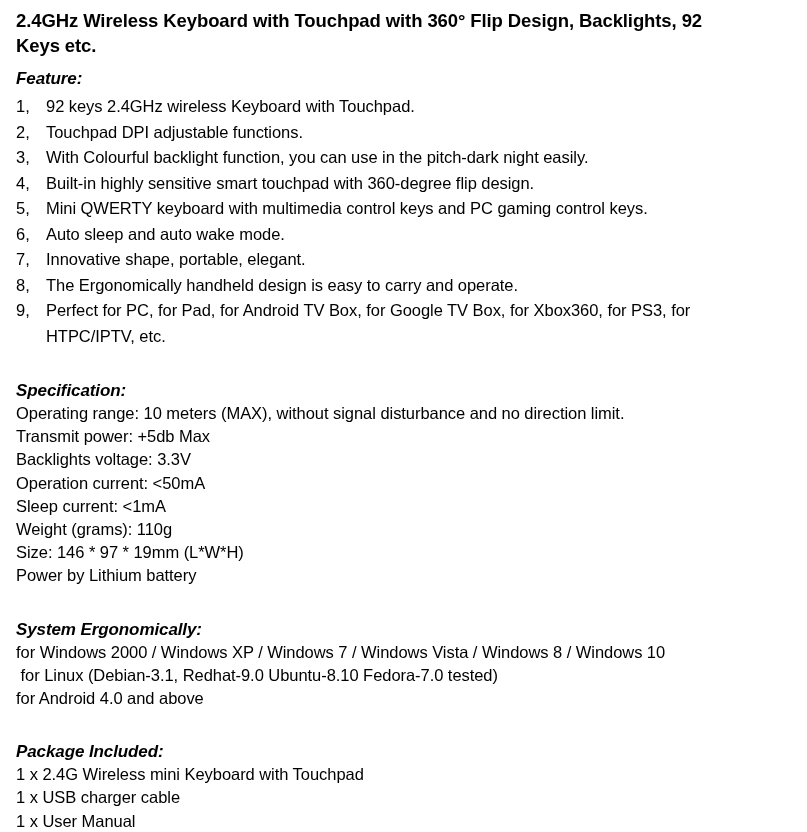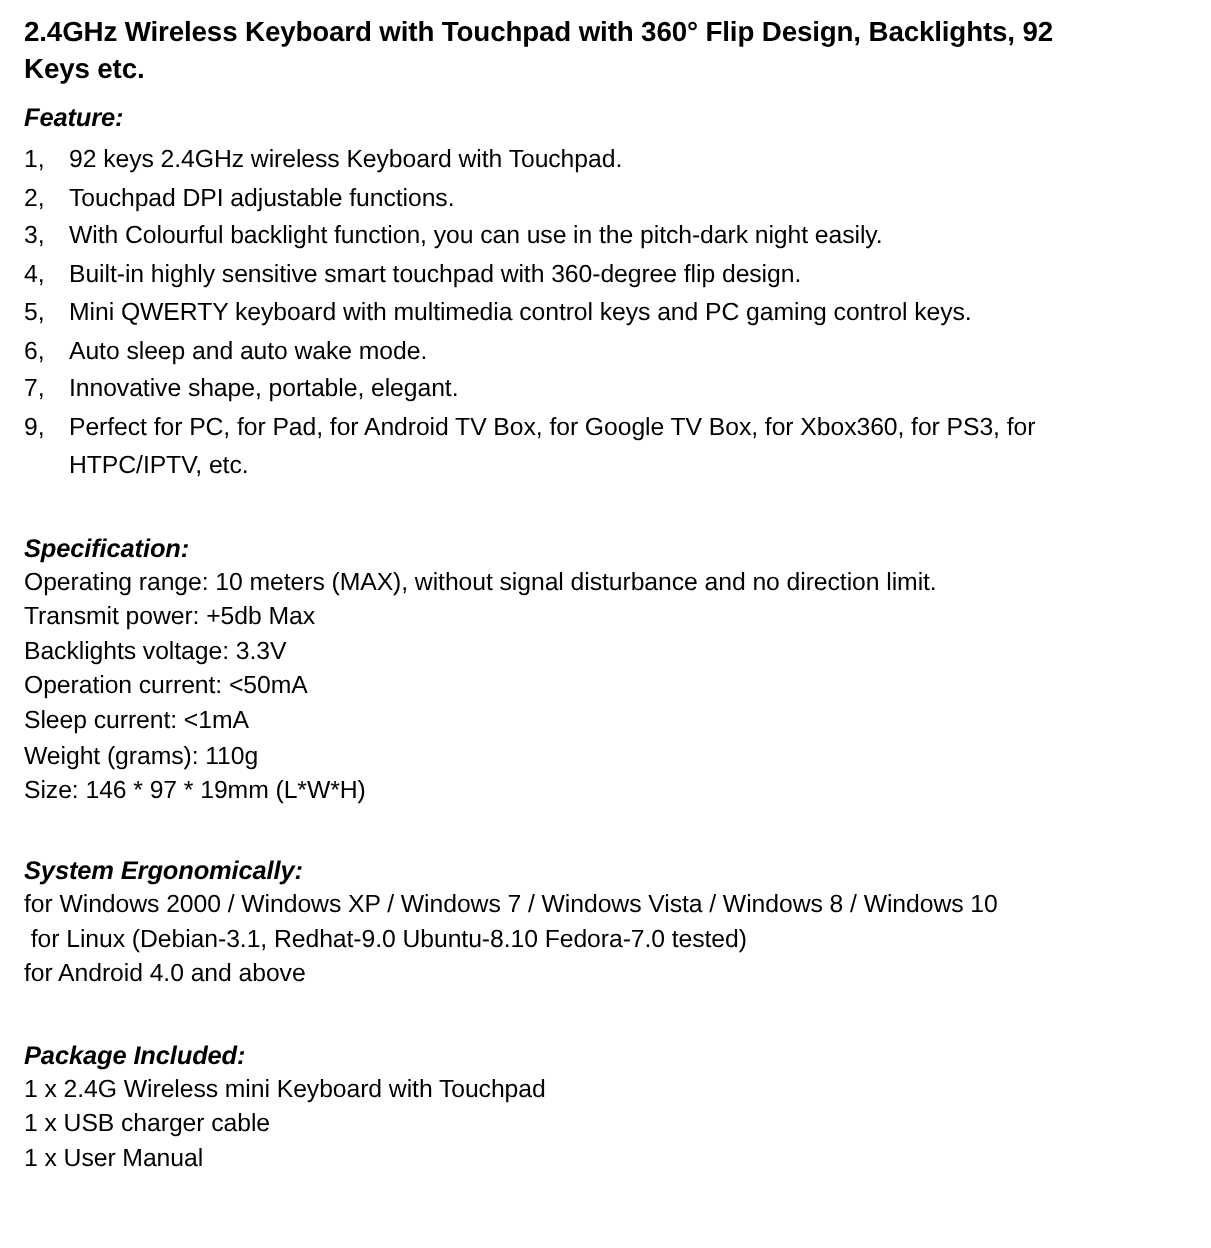--- a/index.html
+++ b/index.html
@@ -107,34 +107,38 @@
       <li class="feature-item">
         <span class="feature-num">5,</span><span>Mini QWERTY keyboard with multimedia control keys and PC gaming control keys.</span>
       </li>
       <li class="feature-item">
         <span class="feature-num">6,</span><span>Auto sleep and auto wake mode.</span>
       </li>
       <li class="feature-item">
         <span class="feature-num">7,</span><span>Innovative shape, portable, elegant.</span>
       </li>
       <li class="feature-item">
+        <span class="feature-num">8,</span><span>The Ergonomically handheld design is easy to carry and operate.</span>
+      </li>
+      <li class="feature-item">
         <span class="feature-num">9,</span><span>Perfect for PC, for Pad, for Android TV Box, for Google TV Box, for Xbox360, for PS3, for HTPC/IPTV, etc.</span>
       </li>
     </ul>
   </div>
 
   <div class="block block-spec">
     <h2 class="section-heading">Specification:</h2>
     <div class="text-line">Operating range: 10 meters (MAX), without signal disturbance and no direction limit.</div>
     <div class="text-line">Transmit power: +5db Max</div>
     <div class="text-line">Backlights voltage: 3.3V</div>
     <div class="text-line">Operation current: &lt;50mA</div>
     <div class="text-line">Sleep current: &lt;1mA</div>
     <div class="text-line">Weight (grams): 110g</div>
     <div class="text-line">Size: 146 * 97 * 19mm (L*W*H)</div>
+    <div class="text-line">Power by Lithium battery</div>
   </div>
 
   <div class="block block-sysreq">
     <h2 class="section-heading">System Ergonomically:</h2>
     <div class="text-line">for Windows 2000 / Windows XP / Windows 7 / Windows Vista / Windows 8 / Windows 10</div>
     <div class="text-line"> for Linux (Debian-3.1, Redhat-9.0 Ubuntu-8.10 Fedora-7.0 tested)</div>
     <div class="text-line">for Android 4.0 and above</div>
   </div>
 
   <div class="block block-package">

